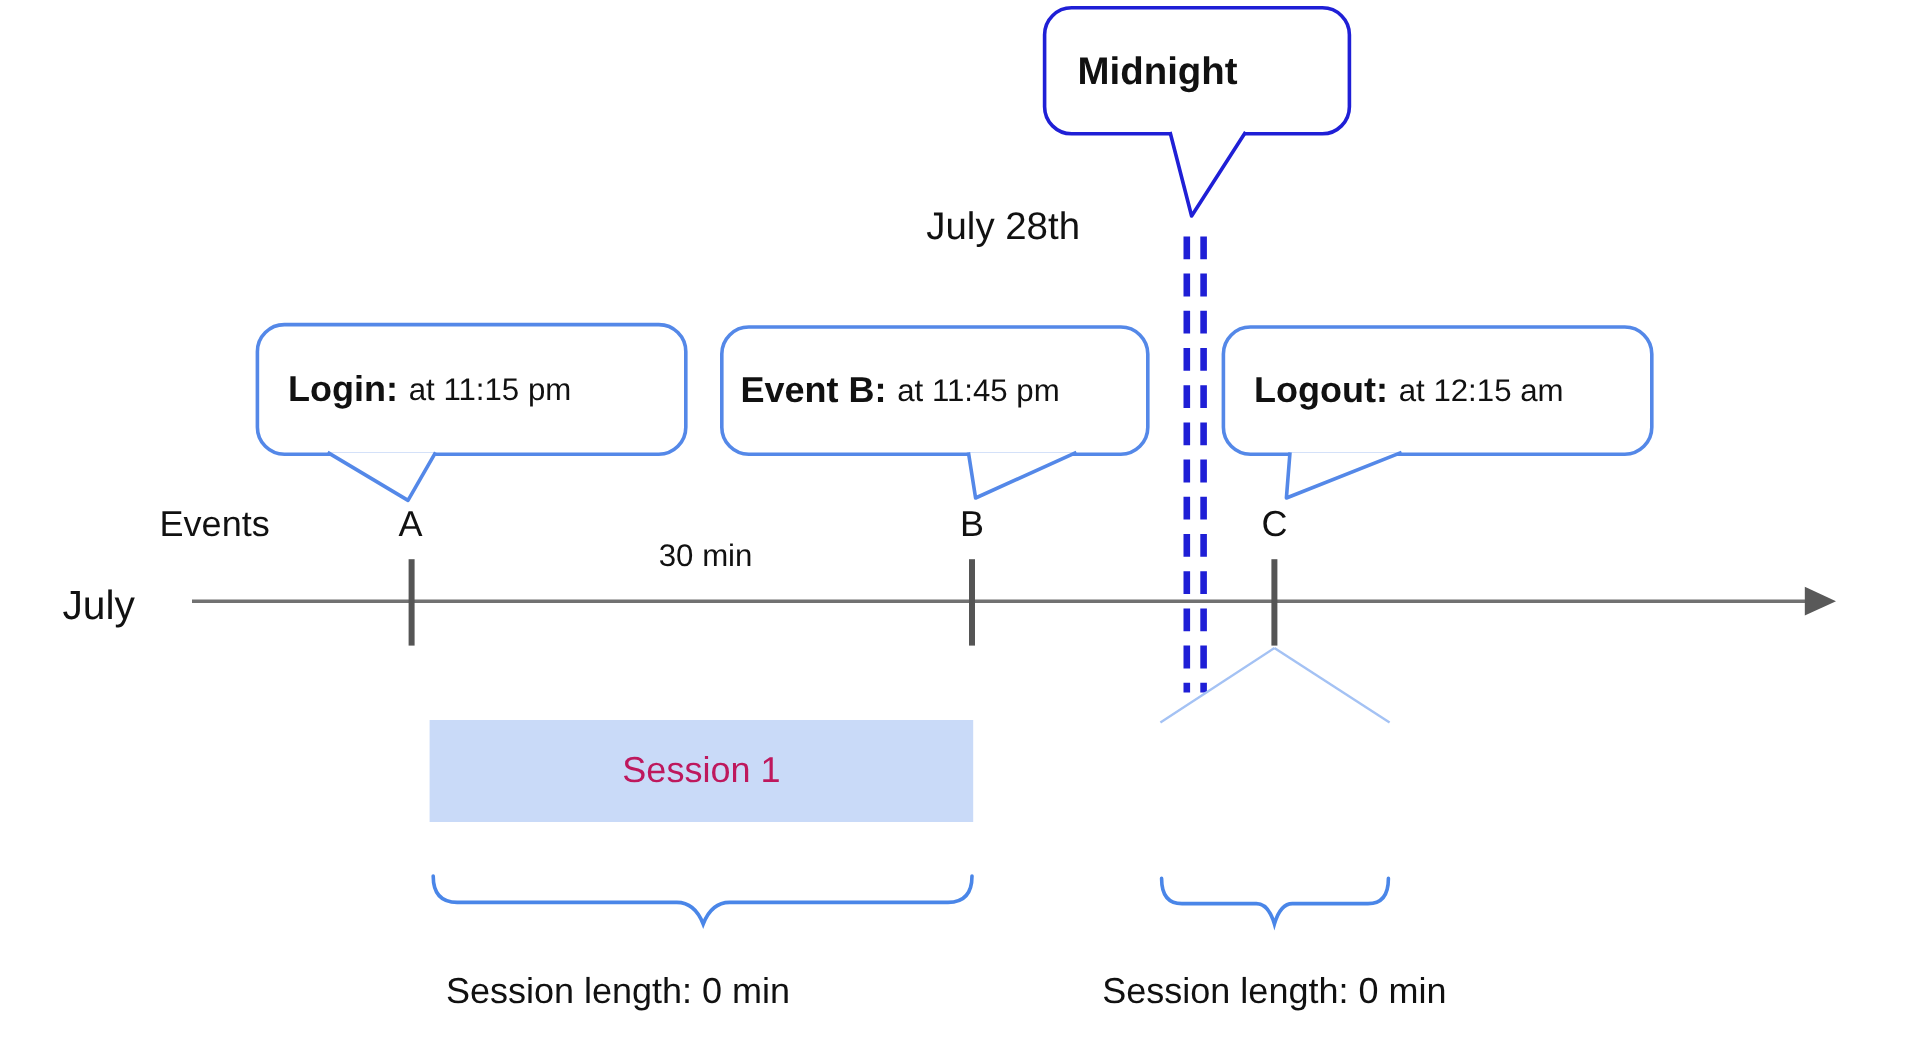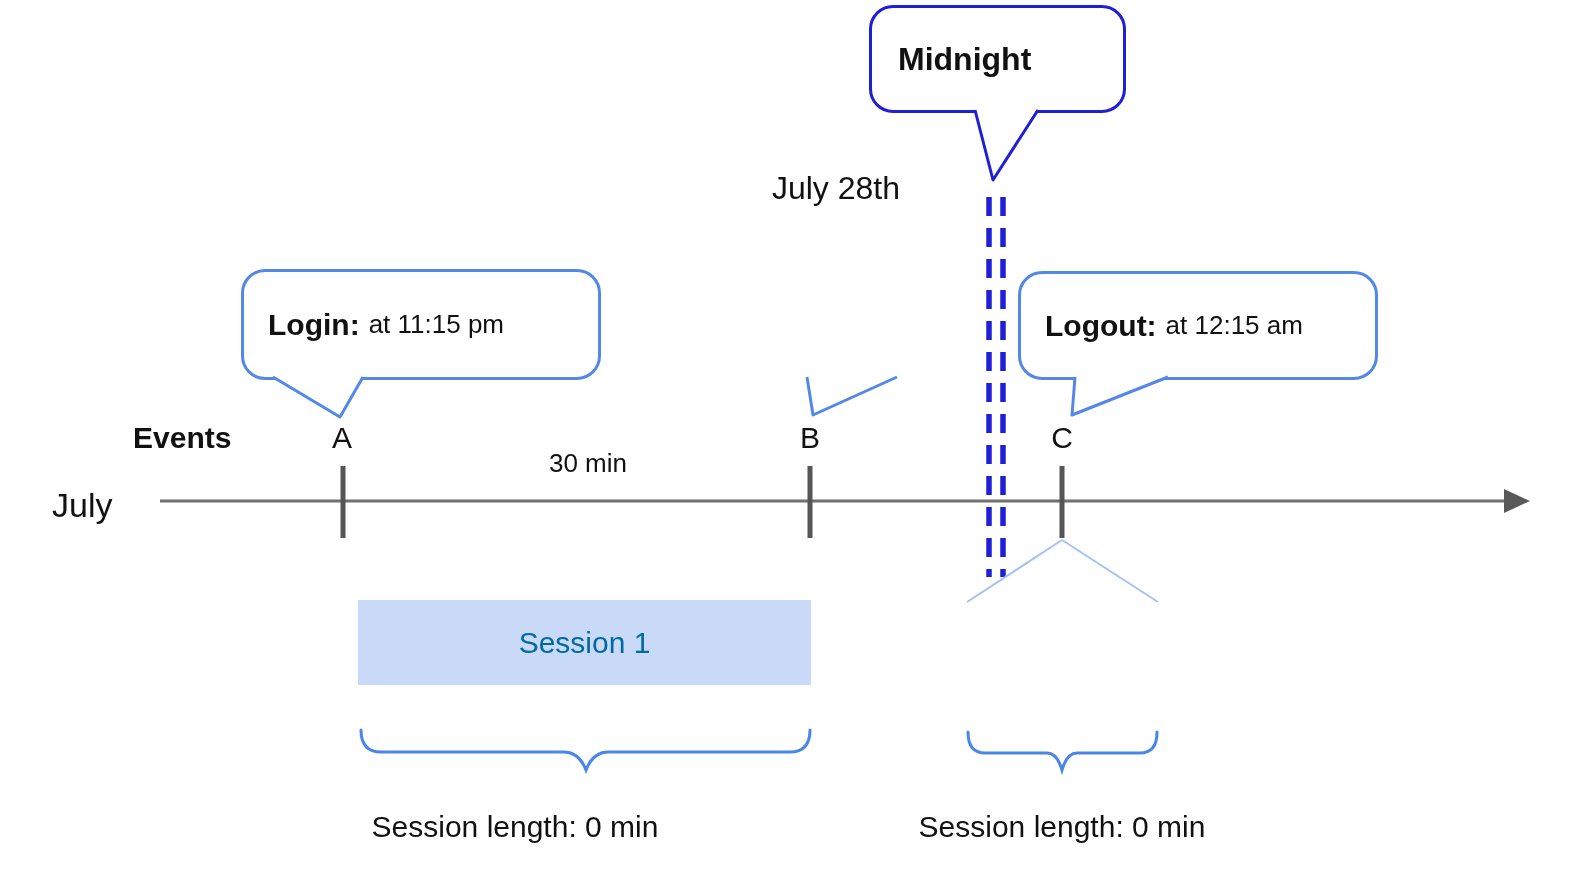--- a/index.html
+++ b/index.html
@@ -32,50 +32,54 @@
   .marker-lbl{font-size:30px;}
   .events-lbl{font-size:30px;}
   .user-lbl{font-size:34px;}
   .interval-lbl{font-size:26px;}
   .length-lbl{font-size:30px;text-align:center;width:400px;}
   
   .session-box{
     position:absolute;
     background:#c9daf8;
     display:flex;align-items:center;justify-content:center;
-    font-size:30px;color:#0369a1;
+    font-size:30px;color:#be185d;
     z-index:1;
   }
   
   #overlay{
     position:absolute;left:0;top:0;z-index:4;
     pointer-events:none;
   }
 </style>
 </head>
 <body>
 
 <div id="canvas">
 
   <div class="bubble dark" style="left:823px;top:5px;width:257px;height:108px;padding-left:26px;margin-left:46px;">
     <span class="midnight-text">Midnight</span>
   </div>
 
   <div class="lbl date-lbl" style="left:640px;top:170px;width:260px;text-align:right;">July 28th</div>
 
-  <div class="bubble light" style="left:213px;top:269px;width:360px;height:111px;padding-left:24px;margin-left:28px;">
+  <div class="bubble light" style="left:213px;top:269px;width:360px;height:111px;padding-left:24px;">
     <span class="title">Login:</span>
     <span class="detail">at 11:15 pm</span>
+  </div>
+  <div class="bubble light" style="left:600px;top:271px;width:358px;height:109px;padding-left:14px;">
+    <span class="title">Event B:</span>
+    <span class="detail">at 11:45 pm</span>
   </div>
   <div class="bubble light" style="left:1018px;top:271px;width:360px;height:109px;padding-left:24px;">
     <span class="title">Logout:</span>
     <span class="detail">at 12:15 am</span>
   </div>
 
-  <div class="lbl events-lbl" style="left:133px;top:421px;font-weight:bold;">Events</div>
+  <div class="lbl events-lbl" style="left:133px;top:421px;">Events</div>
   <div class="lbl marker-lbl" style="left:326px;top:421px;width:32px;text-align:center;">A</div>
   <div class="lbl marker-lbl" style="left:794px;top:421px;width:32px;text-align:center;">B</div>
   <div class="lbl marker-lbl" style="left:1046px;top:421px;width:32px;text-align:center;">C</div>
   <div class="lbl interval-lbl" style="left:508px;top:448px;width:160px;text-align:center;">30 min</div>
   <div class="lbl user-lbl" style="left:52px;top:486px;">July</div>
 
   <div class="session-box" style="left:358px;top:600px;width:453px;height:85px;">
     <span>Session 1</span>
   </div>
 

